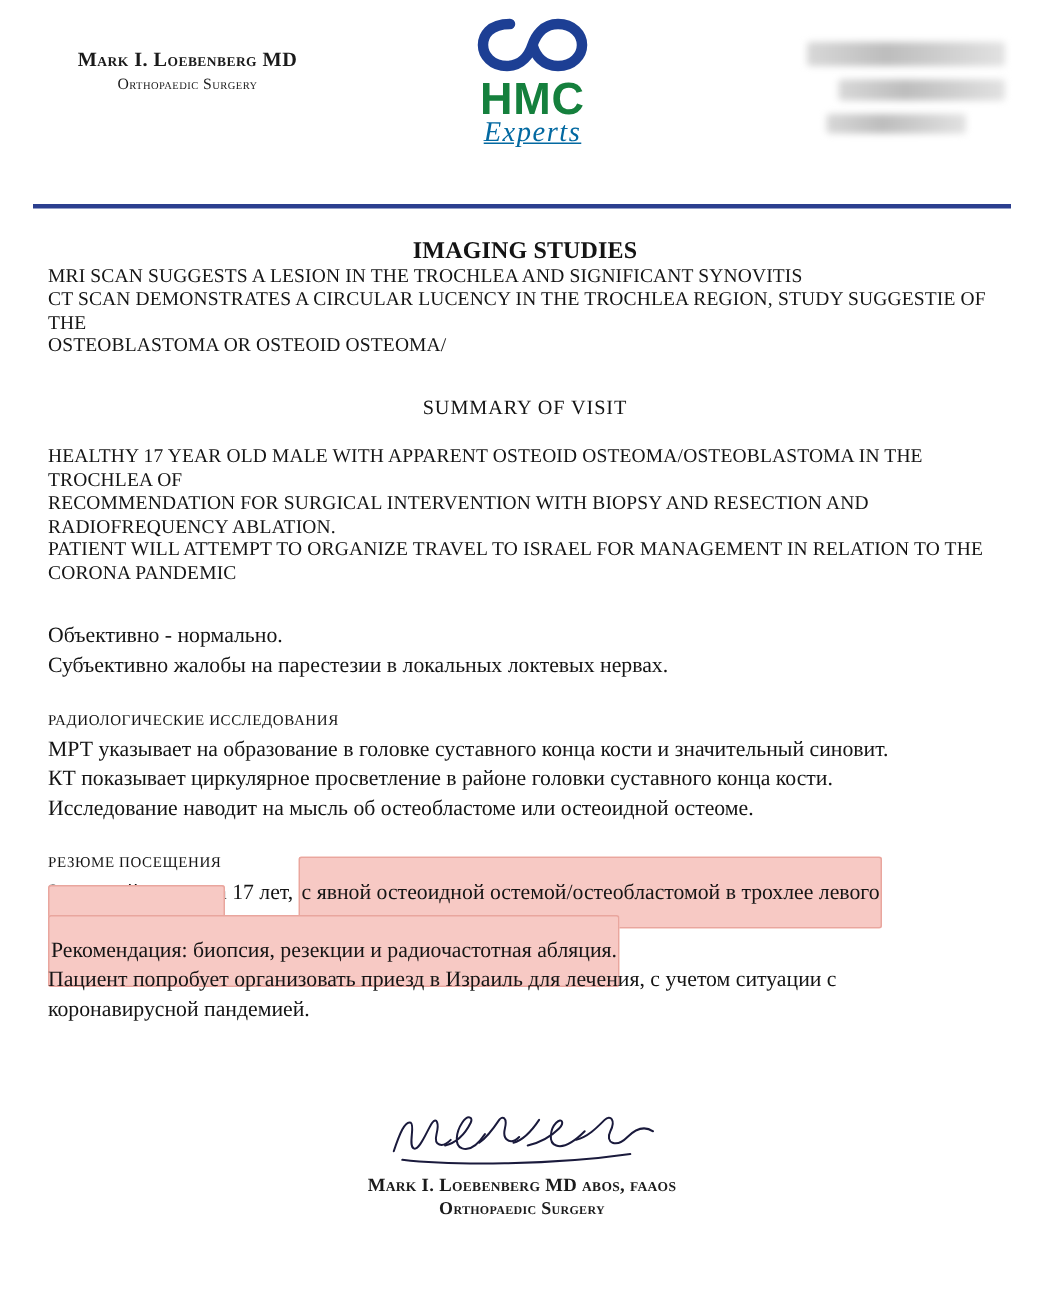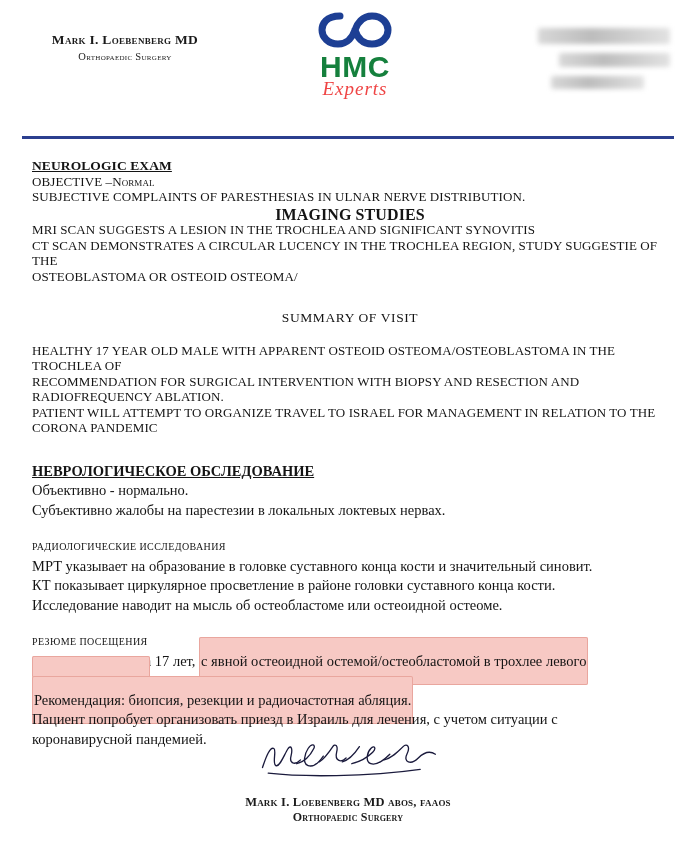--- a/index.html
+++ b/index.html
@@ -72,23 +72,24 @@
     font-size: 30px;
     letter-spacing: 0.5px;
     color: #15803d;
     line-height: 1;
     margin-top: 2px;
   }
   .logo-sub {
     font-family: "Liberation Serif", serif;
     font-style: italic;
     font-size: 19px;
-    color: #ef4444;
+    color: #0369a1;
     margin-top: -4px;
     letter-spacing: 1px;
+    text-decoration: underline;
   }
 
   .redacted-block {
     position: absolute;
     right: 26px;
     top: 28px;
     width: 132px;
   }
   .redacted-bar {
     background: linear-gradient(90deg, #d8d8d8, #bdbdbd 40%, #cfcfcf 70%, #e2e2e2);
@@ -182,21 +183,21 @@
     display: block;
     margin: 0 auto;
     width: 190px;
     height: 46px;
   }
   .sig-name {
     font-variant: small-caps;
     font-weight: bold;
     font-size: 12.5px;
     letter-spacing: 0.2px;
-    margin-top: 14px;
+    margin-top: 2px;
   }
   .sig-specialty {
     font-variant: small-caps;
     font-weight: bold;
     font-size: 12px;
     letter-spacing: 0.2px;
   }
   .sig-license {
     font-size: 10.5px;
     font-weight: bold;
@@ -229,25 +230,20 @@
       <div class="redacted-bar r1"></div>
       <div class="redacted-bar r2"></div>
       <div class="redacted-bar r3"></div>
     </div>
 
     <div class="rule"></div>
   </div>
 
   <div class="content">
 
-    <div class="en">
-      <div class="en-title-underline">NEUROLOGIC EXAM</div>
-      <div>OBJECTIVE –Normal</div>
-      <div>SUBJECTIVE COMPLAINTS OF PARESTHESIAS IN ULNAR NERVE DISTRIBUTION.</div>
-    </div>
 
     <div class="en">
       <div class="en-heading-center">IMAGING STUDIES</div>
       <div>MRI SCAN SUGGESTS A LESION IN THE TROCHLEA AND SIGNIFICANT SYNOVITIS</div>
       <div>CT SCAN DEMONSTRATES A CIRCULAR LUCENCY IN THE TROCHLEA REGION, STUDY SUGGESTIE OF THE</div>
       <div>OSTEOBLASTOMA OR OSTEOID OSTEOMA/</div>
     </div>
 
     <div class="gap-lg"></div>
 
@@ -257,21 +253,20 @@
       <div>HEALTHY 17 YEAR OLD MALE WITH APPARENT OSTEOID OSTEOMA/OSTEOBLASTOMA IN THE TROCHLEA OF</div>
       <div>RECOMMENDATION FOR SURGICAL INTERVENTION WITH BIOPSY AND RESECTION AND</div>
       <div>RADIOFREQUENCY ABLATION.</div>
       <div>PATIENT WILL  ATTEMPT TO ORGANIZE TRAVEL TO ISRAEL FOR MANAGEMENT IN RELATION TO THE</div>
       <div>CORONA PANDEMIC</div>
     </div>
 
     <div class="gap-lg"></div>
 
     <div class="ru">
-      <div class="ru-title-underline">НЕВРОЛОГИЧЕСКОЕ ОБСЛЕДОВАНИЕ</div>
       <div>Объективно - нормально.</div>
       <div>Субъективно жалобы на парестезии в локальных локтевых нервах.</div>
     </div>
 
     <div class="gap-md"></div>
 
     <div class="ru">
       <div class="ru-heading-center">РАДИОЛОГИЧЕСКИЕ ИССЛЕДОВАНИЯ</div>
       <div>МРТ указывает на образование в головке суставного конца кости и значительный синовит.</div>
       <div>КТ показывает циркулярное просветление в районе головки суставного конца кости.</div>

